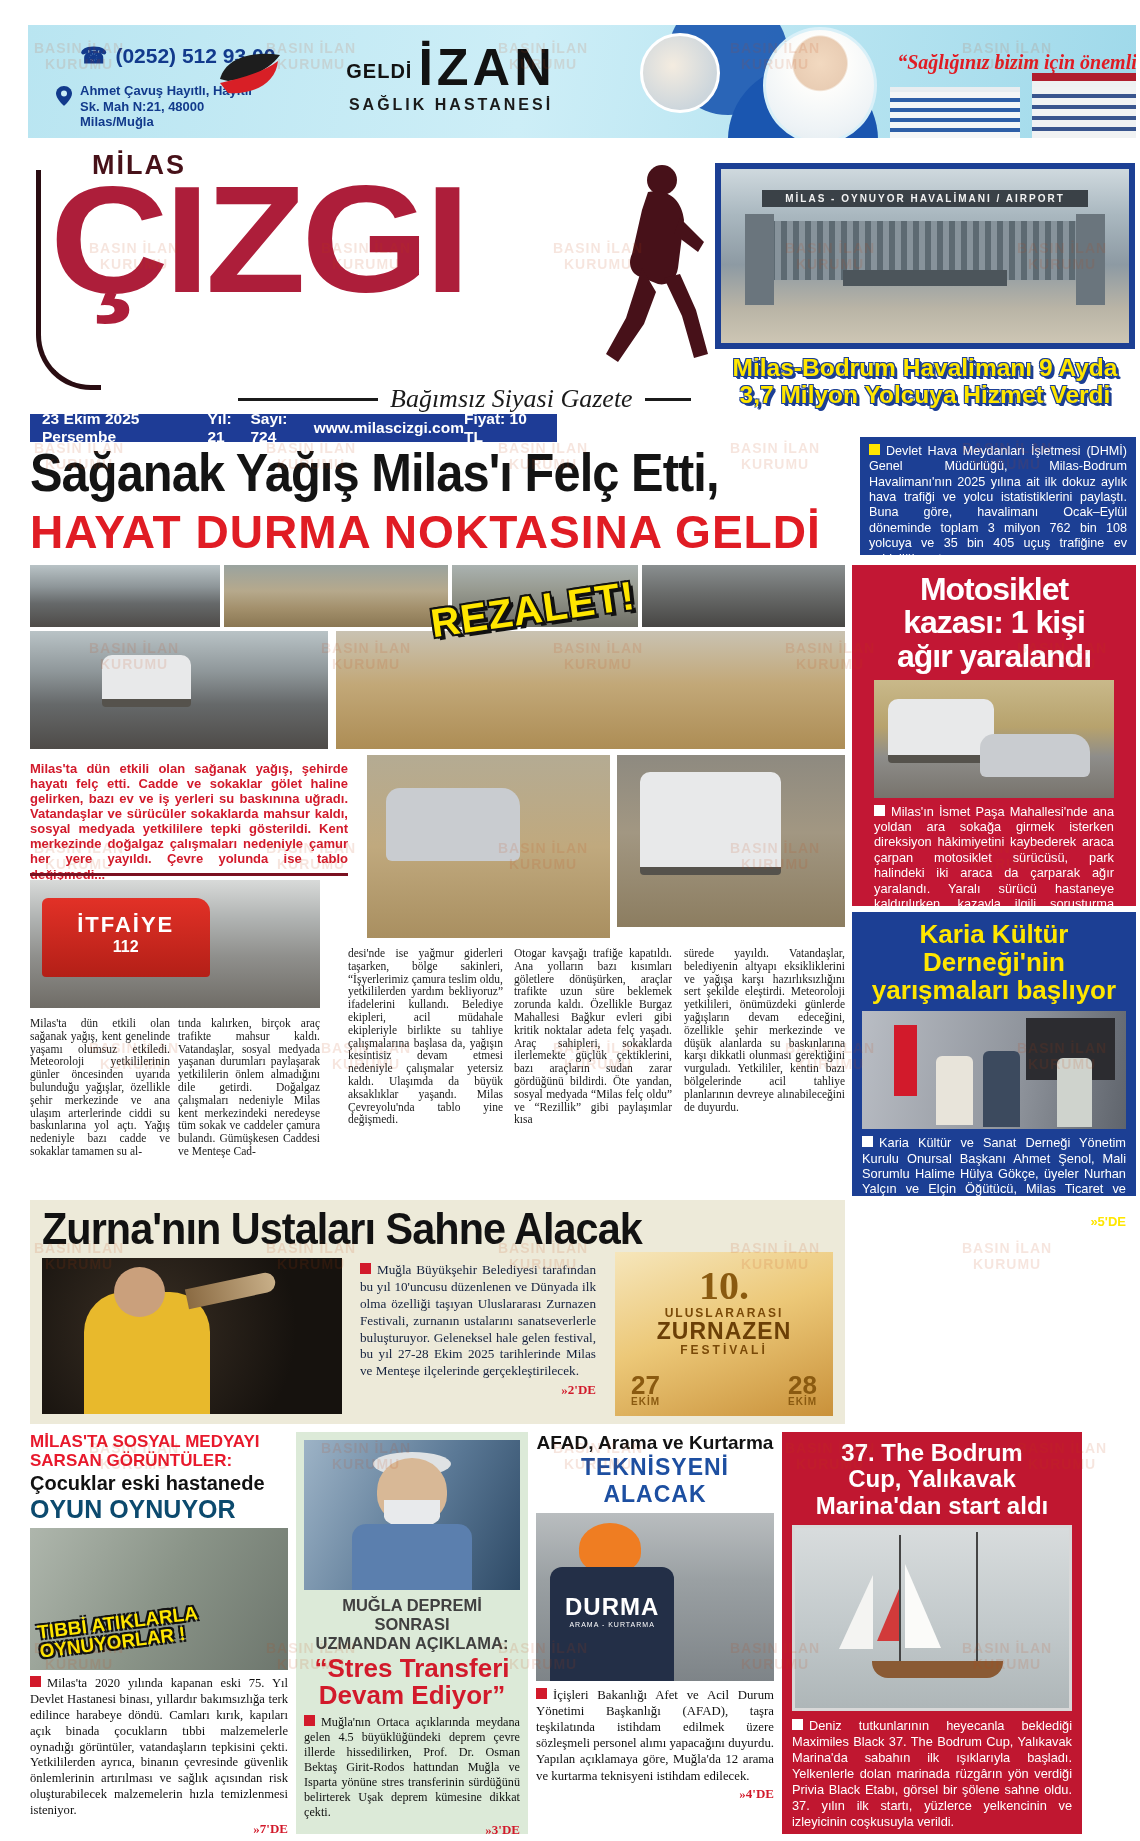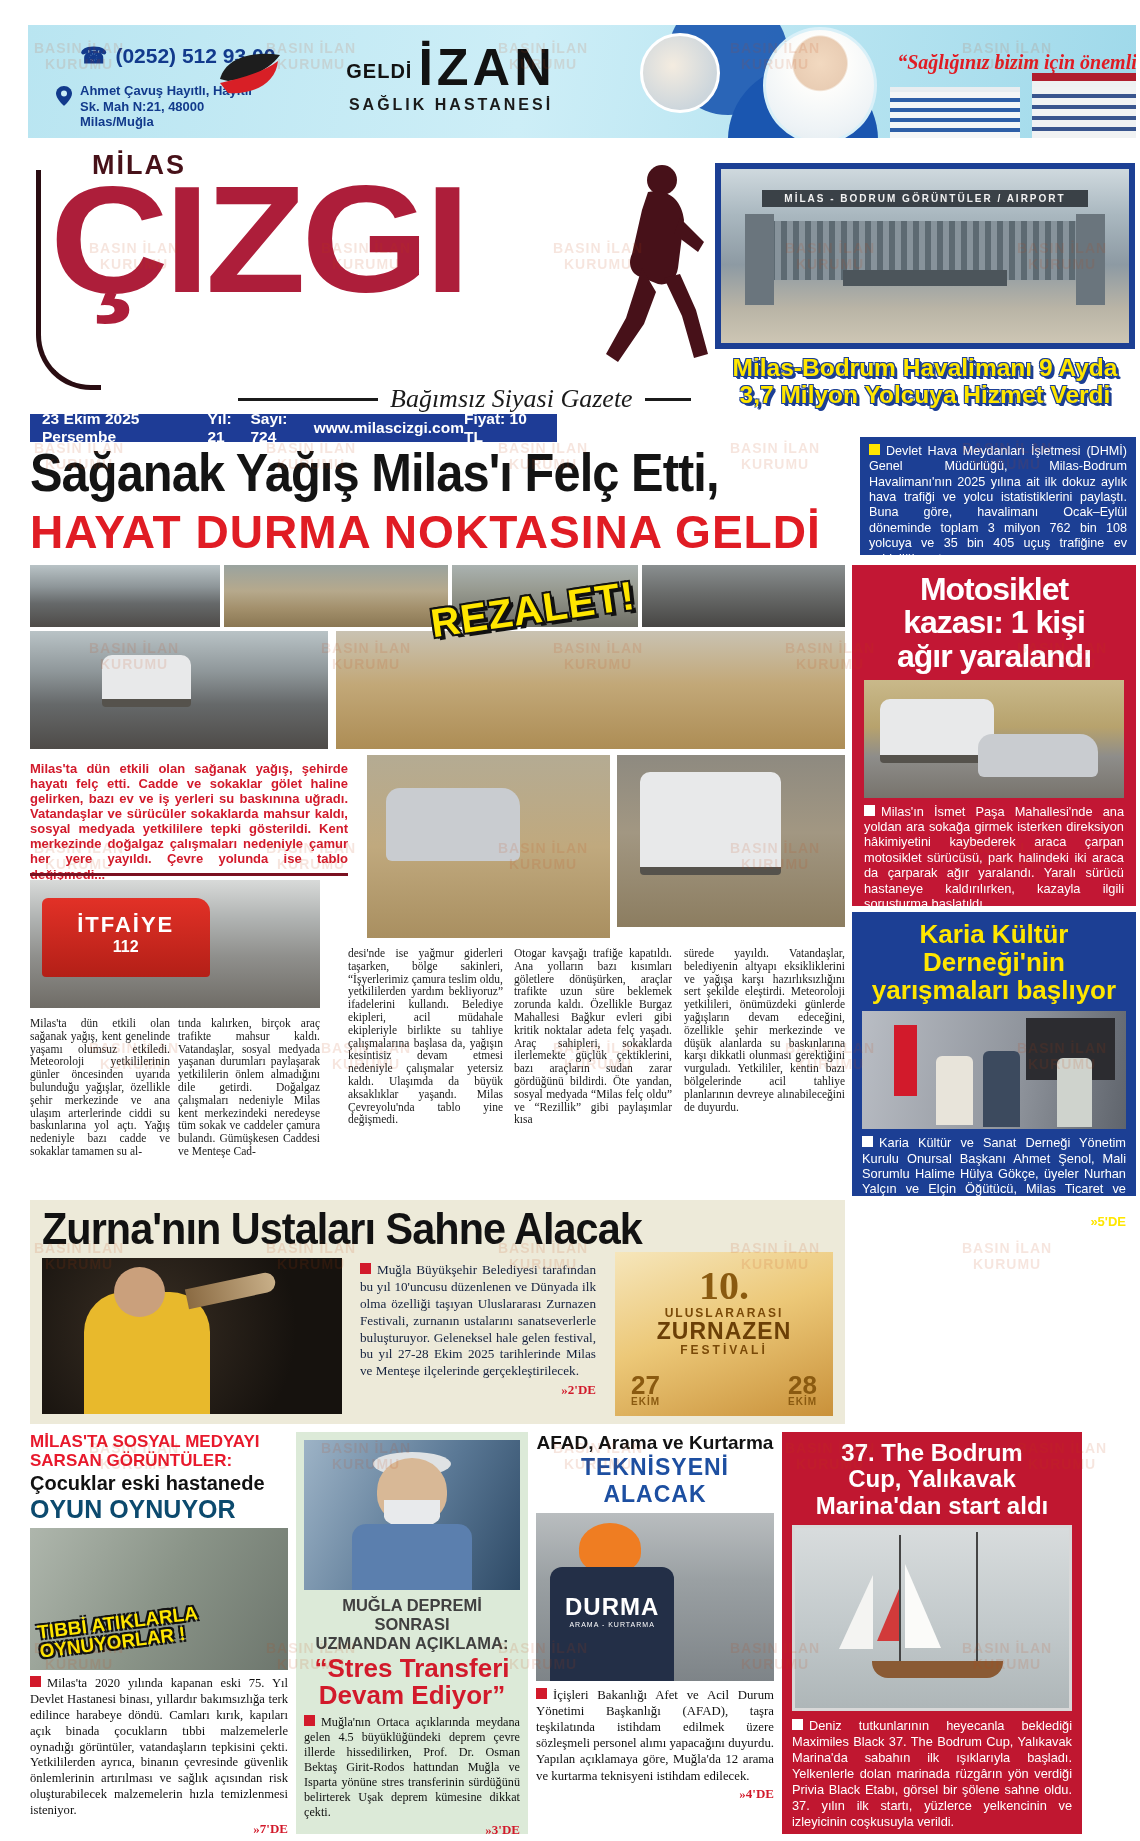--- a/index.html
+++ b/index.html
@@ -109,21 +109,21 @@
   .ph-fire{background:linear-gradient(180deg,#d8dad9 0%,#b0b3b2 30%,#8f8f8c 60%,#6f6c66 100%);}
   .fire-truck{position:absolute;left:4%;top:14%;width:58%;height:62%;background:linear-gradient(180deg,#e23127,#b31f17);
      border-radius:6px 14px 4px 4px;color:#fff;text-align:center;font-weight:800;}
   .fire-truck .t1{font-size:22px;letter-spacing:2px;margin-top:14px;}
   .fire-truck .t2{font-size:16px;}
   .lead-col{position:absolute;font-family:"Liberation Serif",serif;font-size:11.5px;line-height:12.8px;
      text-align:justify;color:#1a1a1a;}
 
   
   .moto-box{left:852px;top:565px;width:284px;height:341px;background:#c21734;color:#fff;
-     padding:8px 12px;box-sizing:border-box;}
+     padding:8px 22px;box-sizing:border-box;}
   .moto-h{text-align:center;font-size:32px;line-height:1.04;font-weight:800;letter-spacing:-1px;}
   .moto-photo{position:relative;width:100%;height:118px;margin:7px 0 6px;overflow:hidden;
      background:linear-gradient(180deg,#c9b98a 0%,#b7a26d 40%,#8e8d8a 65%,#77736c 100%);}
   .moto-body{font-size:12.8px;line-height:1.2;text-align:justify;}
 
   
   .karia-box{left:852px;top:912px;width:284px;height:284px;background:#1c3f94;color:#fff;
      padding:8px 10px;box-sizing:border-box;}
   .karia-h{text-align:center;font-size:26px;line-height:1.08;font-weight:800;color:#ffe600;}
   .karia-photo{position:relative;width:100%;height:118px;margin:7px 0 6px;overflow:hidden;
@@ -260,21 +260,21 @@
         <path d="M82 60 L106 84 L100 94 L76 76 Z"></path>
       </g>
     </svg>
   </div>
   <div class="abs tagline">
     <span>Bağımsız Siyasi Gazete</span>
   </div>
 
   <div class="abs airport-frame">
     <div class="airport-photo">
-      <div class="airport-sign">MİLAS - BODRUM GÖRÜNTÜLER / AIRPORT</div>
+      <div class="airport-sign">MİLAS - OYNUYOR HAVALİMANI / AIRPORT</div>
       <div class="airport-facade"></div>
       <div class="airport-tower" style="left:6%;"></div>
       <div class="airport-tower" style="right:6%;"></div>
       <div class="airport-canopy"></div>
     </div>
   </div>
   <div class="abs airport-headline">
     <div>Milas-Bodrum Havalimanı 9 Ayda</div>
     <div>3,7 Milyon Yolcuya Hizmet Verdi</div>
   </div>

